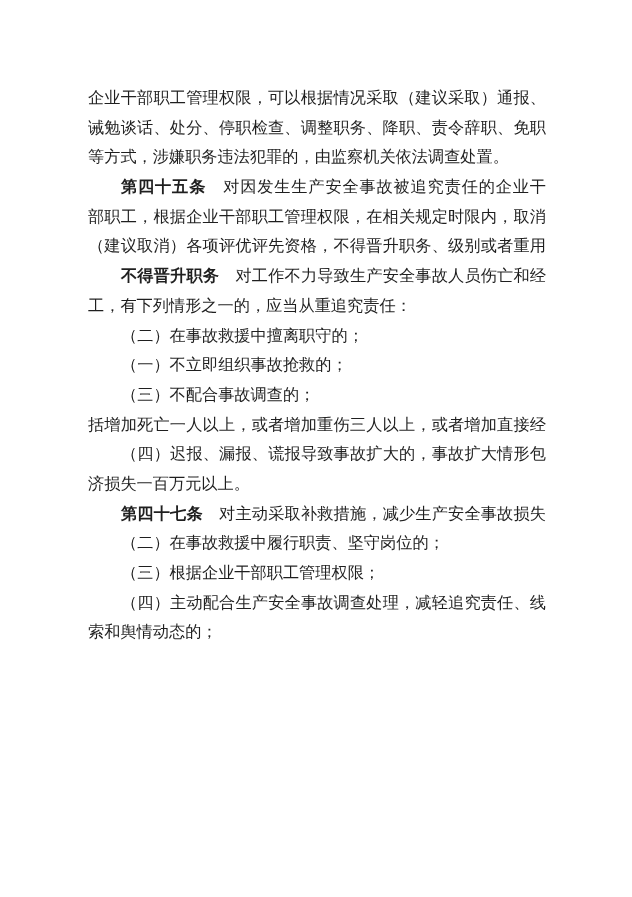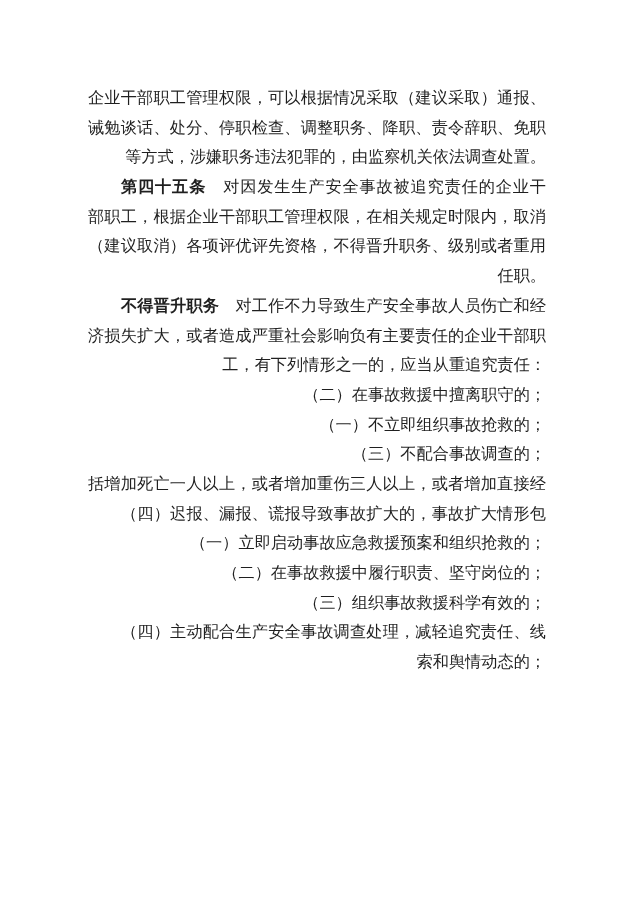--- a/index.html
+++ b/index.html
@@ -21,21 +21,21 @@
     left: 88px;
     width: 458px;
     color: #1f1f1f;
     font-size: 16.2px;
   }
   .line {
     height: 29.7px;
     line-height: 29.7px;
     white-space: nowrap;
     overflow: hidden;
-    text-align: right;
+    text-align: left;
   }
   .line.j {
     text-align: justify;
     text-align-last: justify;
   }
   .line.ind {
     padding-left: 33px;
   }
   .line b {
     font-weight: 700;
@@ -64,30 +64,29 @@
 <body>
 
 <div class="page">
   <div class="text-block" id="text-block">
       <div class="line j">企业干部职工管理权限，可以根据情况采取（建议采取）通报、</div>
       <div class="line j">诫勉谈话、处分、停职检查、调整职务、降职、责令辞职、免职</div>
       <div class="line">等方式，涉嫌职务违法犯罪的，由监察机关依法调查处置。</div>
       <div class="line j ind"><b>第四十五条</b>　对因发生生产安全事故被追究责任的企业干</div>
       <div class="line j">部职工，根据企业干部职工管理权限，在相关规定时限内，取消</div>
       <div class="line j">（建议取消）各项评优评先资格，不得晋升职务、级别或者重用</div>
-      <div class="line">任职。</div>
       <div class="line j ind"><b>不得晋升职务</b>　对工作不力导致生产安全事故人员伤亡和经</div>
-      <div class="line j">济损失扩大，或者造成严重社会影响负有主要责任的企业干部职</div>
       <div class="line">工，有下列情形之一的，应当从重追究责任：</div>
       <div class="line ind">（二）在事故救援中擅离职守的；</div>
       <div class="line ind">（一）不立即组织事故抢救的；</div>
       <div class="line ind">（三）不配合事故调查的；</div>
       <div class="line j">括增加死亡一人以上，或者增加重伤三人以上，或者增加直接经</div>
       <div class="line j ind">（四）迟报、漏报、谎报导致事故扩大的，事故扩大情形包</div>
-      <div class="line ind">（一）立即启动事故应急救援预案和组织抢救的；</div>
+      <div class="line">济损失一百万元以上。</div>
+      <div class="line j ind"><b>第四十七条</b>　对主动采取补救措施，减少生产安全事故损失</div>
       <div class="line ind">（二）在事故救援中履行职责、坚守岗位的；</div>
-      <div class="line ind">（三）组织事故救援科学有效的；</div>
+      <div class="line ind">（三）根据企业干部职工管理权限；</div>
       <div class="line j ind">（四）主动配合生产安全事故调查处理，减轻追究责任、线</div>
       <div class="line">索和舆情动态的；</div>
     </div>
   <div class="footer">— 17 —</div>
   <div class="bottom-edge"></div>
 </div>
 
 </body></html>

